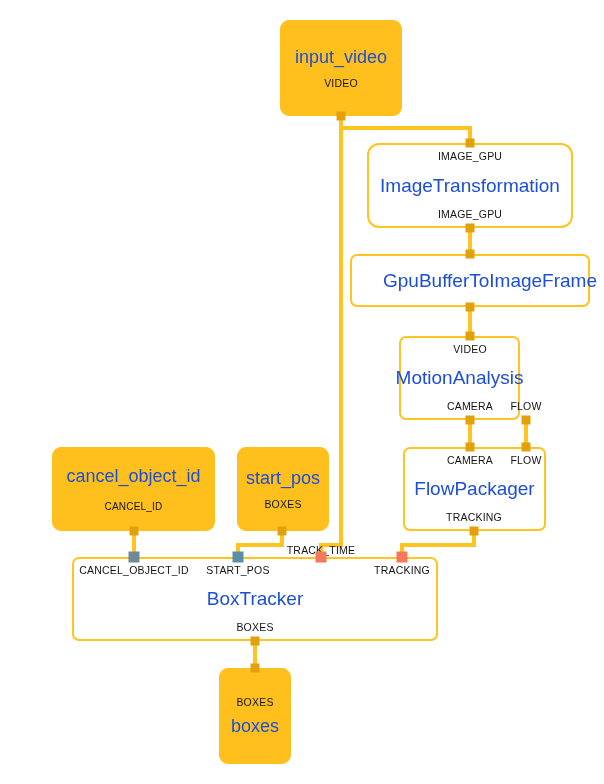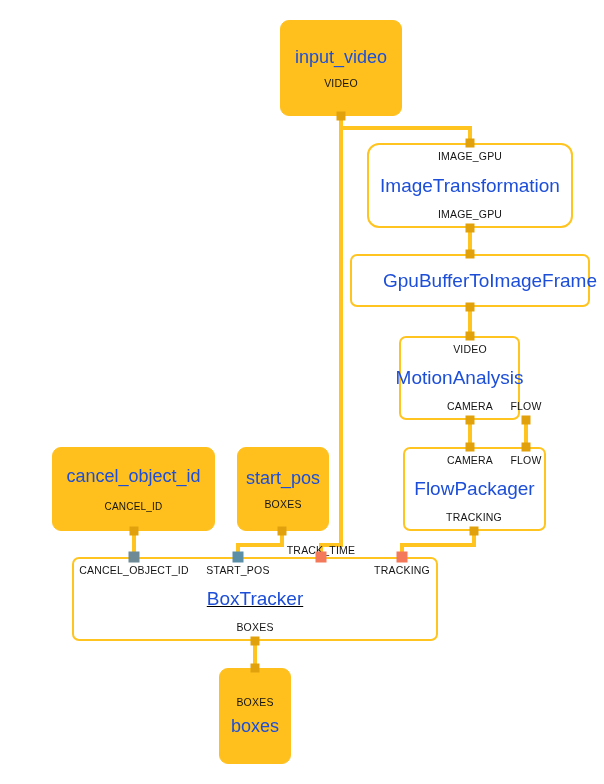--- a/index.html
+++ b/index.html
@@ -131,21 +131,21 @@
       <div class="node io" style="left: 52px; top: 447px; width: 163px; height: 84px;">
         <div class="node-title">cancel_object_id</div>
         <div style="font-size: 10px; color: rgb(20, 20, 20); margin-top: 14px; letter-spacing: 0.2px;">CANCEL_ID</div>
       </div>
       <div class="port-sq" style="left: 134px; top: 531px;"></div>
       <div class="node io" style="left: 237px; top: 447px; width: 92px; height: 84px;">
         <div class="node-title">start_pos</div>
         <div style="font-size: 10.5px; color: rgb(20, 20, 20); margin-top: 10px; letter-spacing: 0.2px;">BOXES</div>
       </div>
       <div class="port-sq" style="left: 282px; top: 531px;"></div>
-      <div class="node calc" style="left: 72px; top: 557px; width: 366px; height: 84px; text-decoration: underline;">
+      <div class="node calc" style="left: 72px; top: 557px; width: 366px; height: 84px;">
         <div class="node-title">BoxTracker</div>
       </div>
       <div class="port-label top" style="left: 134px; top: 564px;">CANCEL_OBJECT_ID</div>
       <div class="port-label top" style="left: 238px; top: 564px;">START_POS</div>
       <div class="port-label top" style="left: 321px; top: 544px;">TRACK_TIME</div>
       <div class="port-label top" style="left: 402px; top: 564px;">TRACKING</div>
       <div class="port-label bottom" style="left: 255px; top: 621px;">BOXES</div>
       <div class="port-sq in-gray" style="left: 134px; top: 557px;"></div>
       <div class="port-sq in-blue" style="left: 238px; top: 557px;"></div>
       <div class="port-sq in-salmon" style="left: 321px; top: 557px;"></div>

